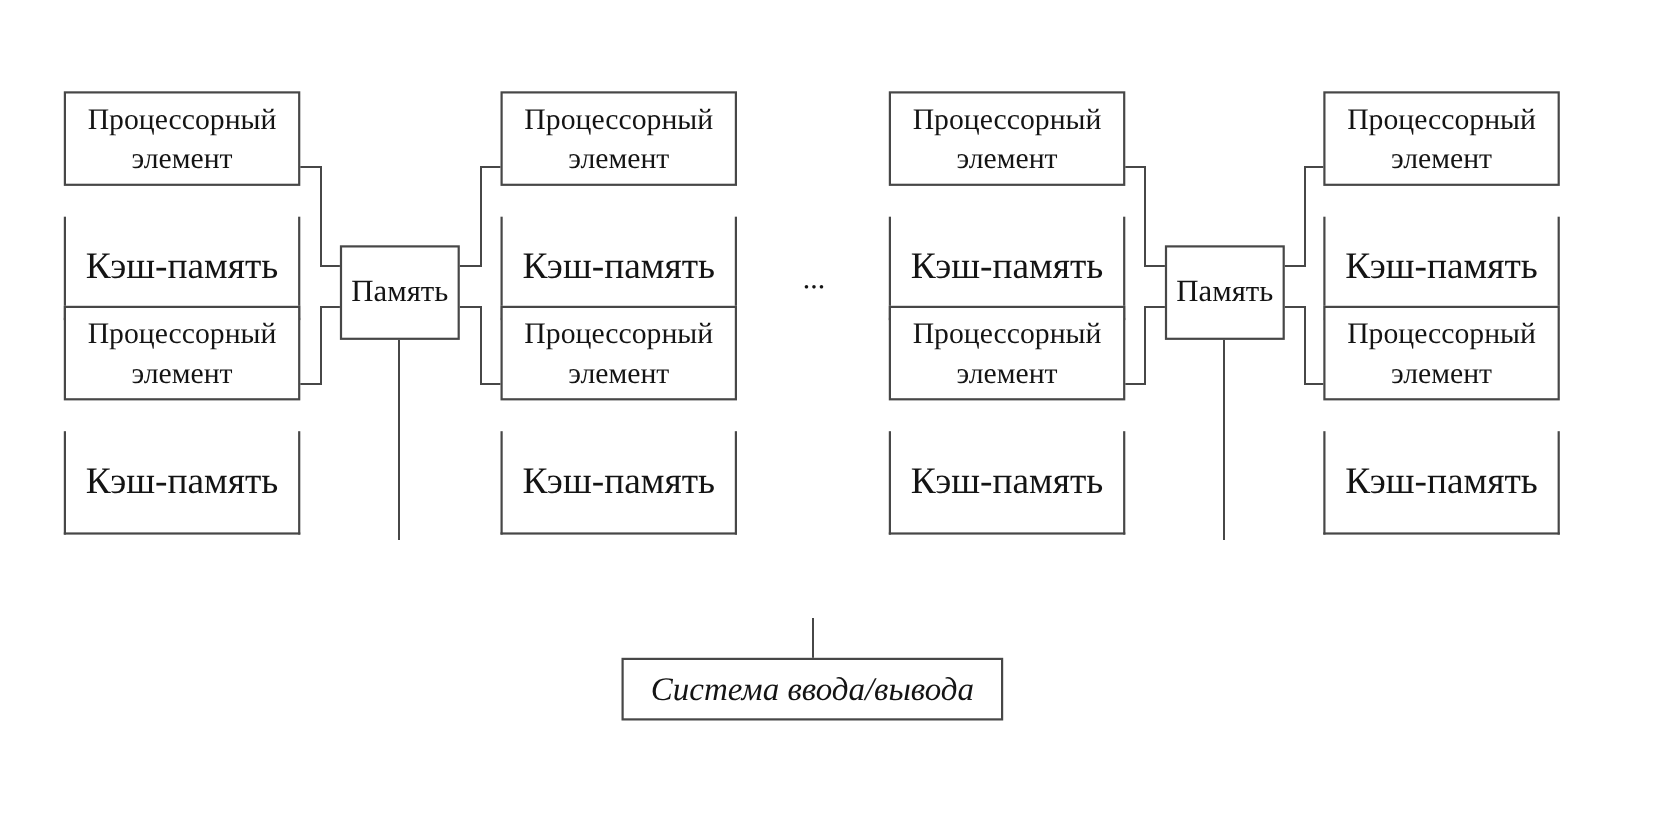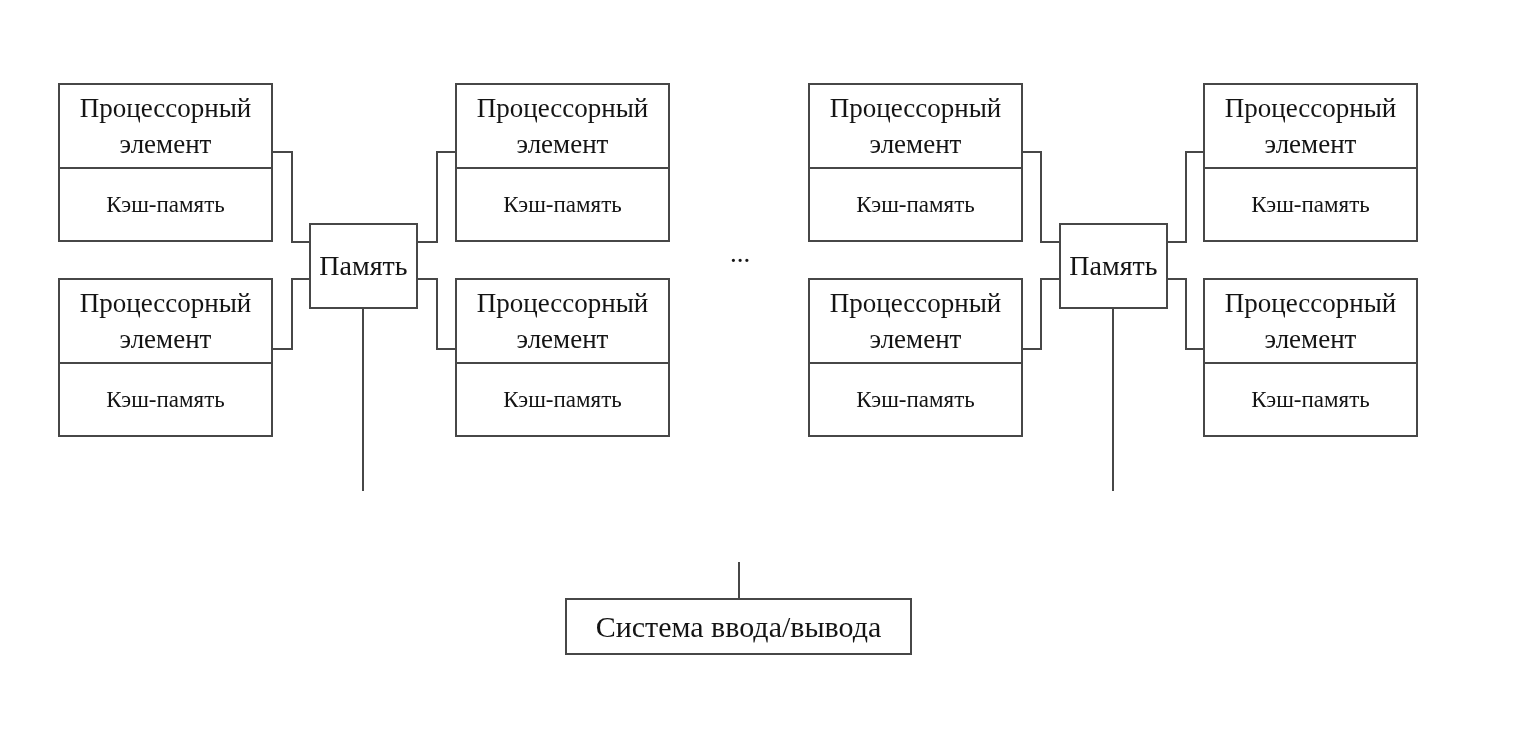--- a/index.html
+++ b/index.html
@@ -20,24 +20,24 @@
   .pe-box, .cache-box, .mem-box, .bus-box, .io-box {
     box-sizing: border-box;
     background: #ffffff;
     border: 2px solid #474747;
     display: flex;
     align-items: center;
     justify-content: center;
     text-align: center;
   }
   .pe-box   { height: 86px; font-size: 27px; line-height: 36px; padding: 0 4px; }
-  .cache-box{ height: 73px; border-top: none; font-size: 23px; }
+  .cache-box{ height: 94px; border-top: none; font-size: 34px; margin-top: 28px; }
   .mem-box  { position: absolute; width: 109px; height: 86px; font-size: 28px; z-index: 1; }
   .bus-box  { position: absolute; left: 52px; top: 490px; width: 1366px; height: 73px; font-size: 30px; z-index: 1; }
-  .io-box   { position: absolute; left: 565px; top: 598px; width: 347px; height: 57px; font-size: 30px; z-index: 1; }
+  .io-box   { position: absolute; left: 565px; top: 598px; width: 347px; height: 57px; font-size: 30px; z-index: 1; font-style: italic; }
   .ellipsis { position: absolute; left: 710px; top: 238px; width: 60px; text-align: center; font-size: 27px; z-index: 1; }
 
   .u1 { left: 58px;   top: 83px;  }
   .u2 { left: 455px;  top: 83px;  }
   .u3 { left: 808px;  top: 83px;  }
   .u4 { left: 1203px; top: 83px;  }
   .u5 { left: 58px;   top: 278px; }
   .u6 { left: 455px;  top: 278px; }
   .u7 { left: 808px;  top: 278px; }
   .u8 { left: 1203px; top: 278px; }

